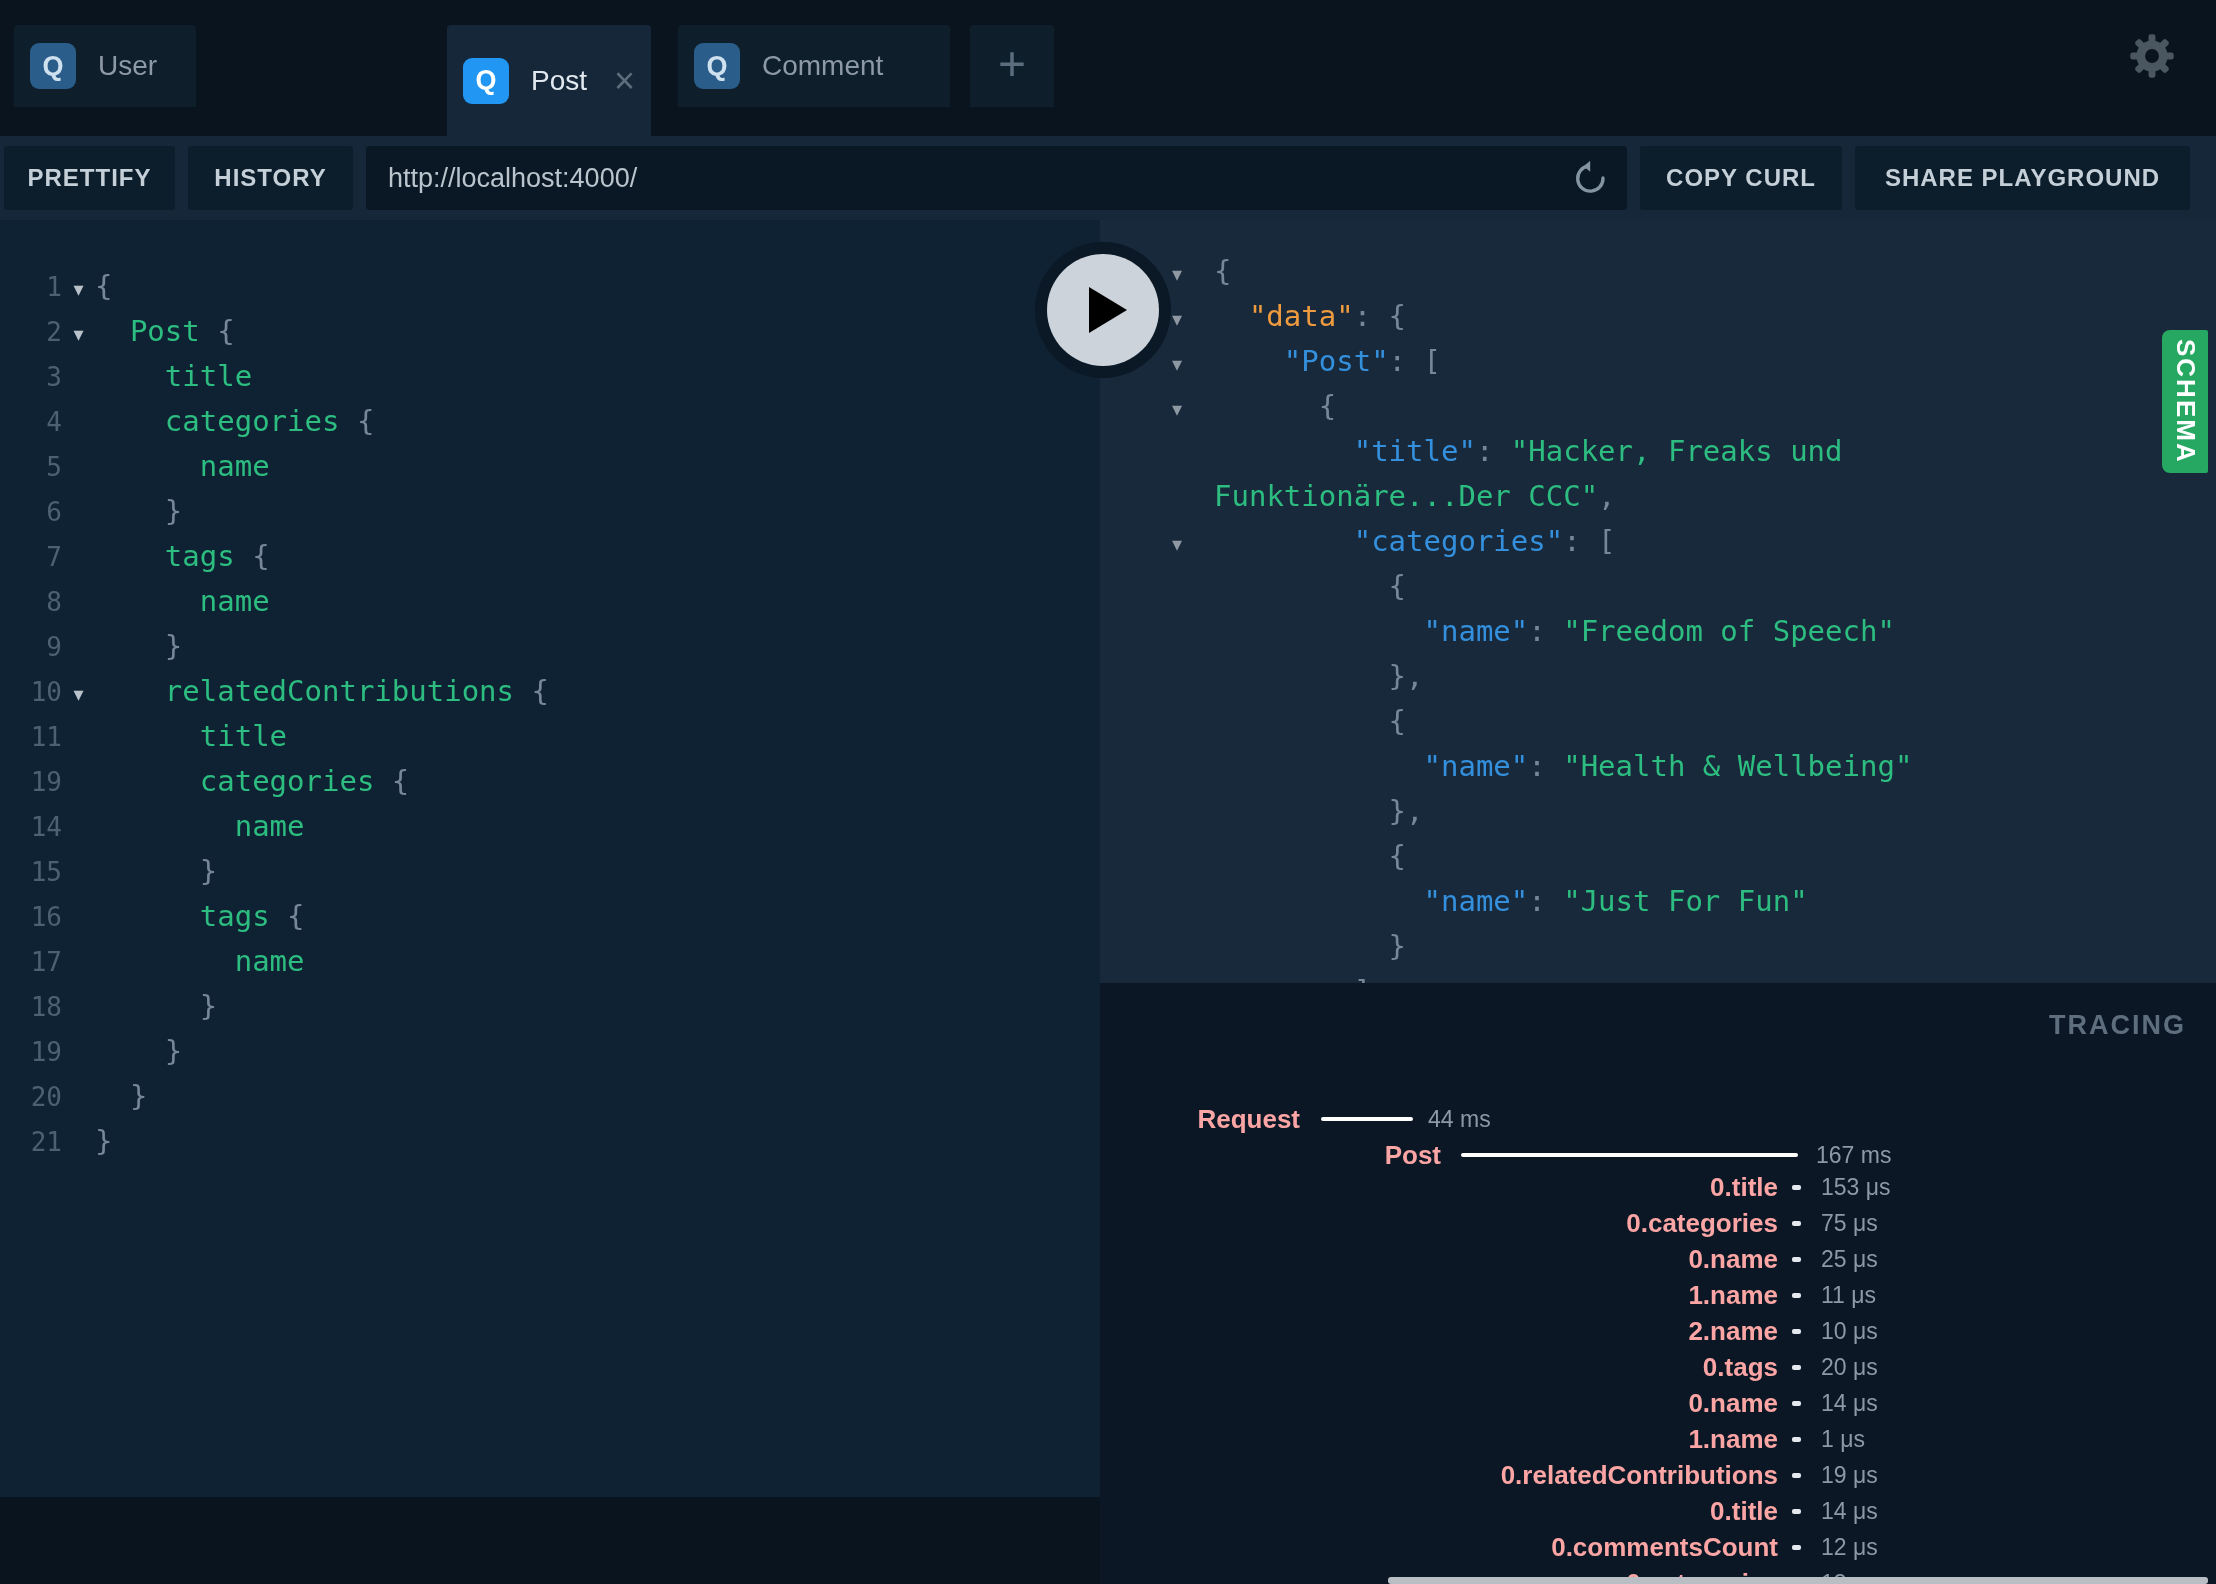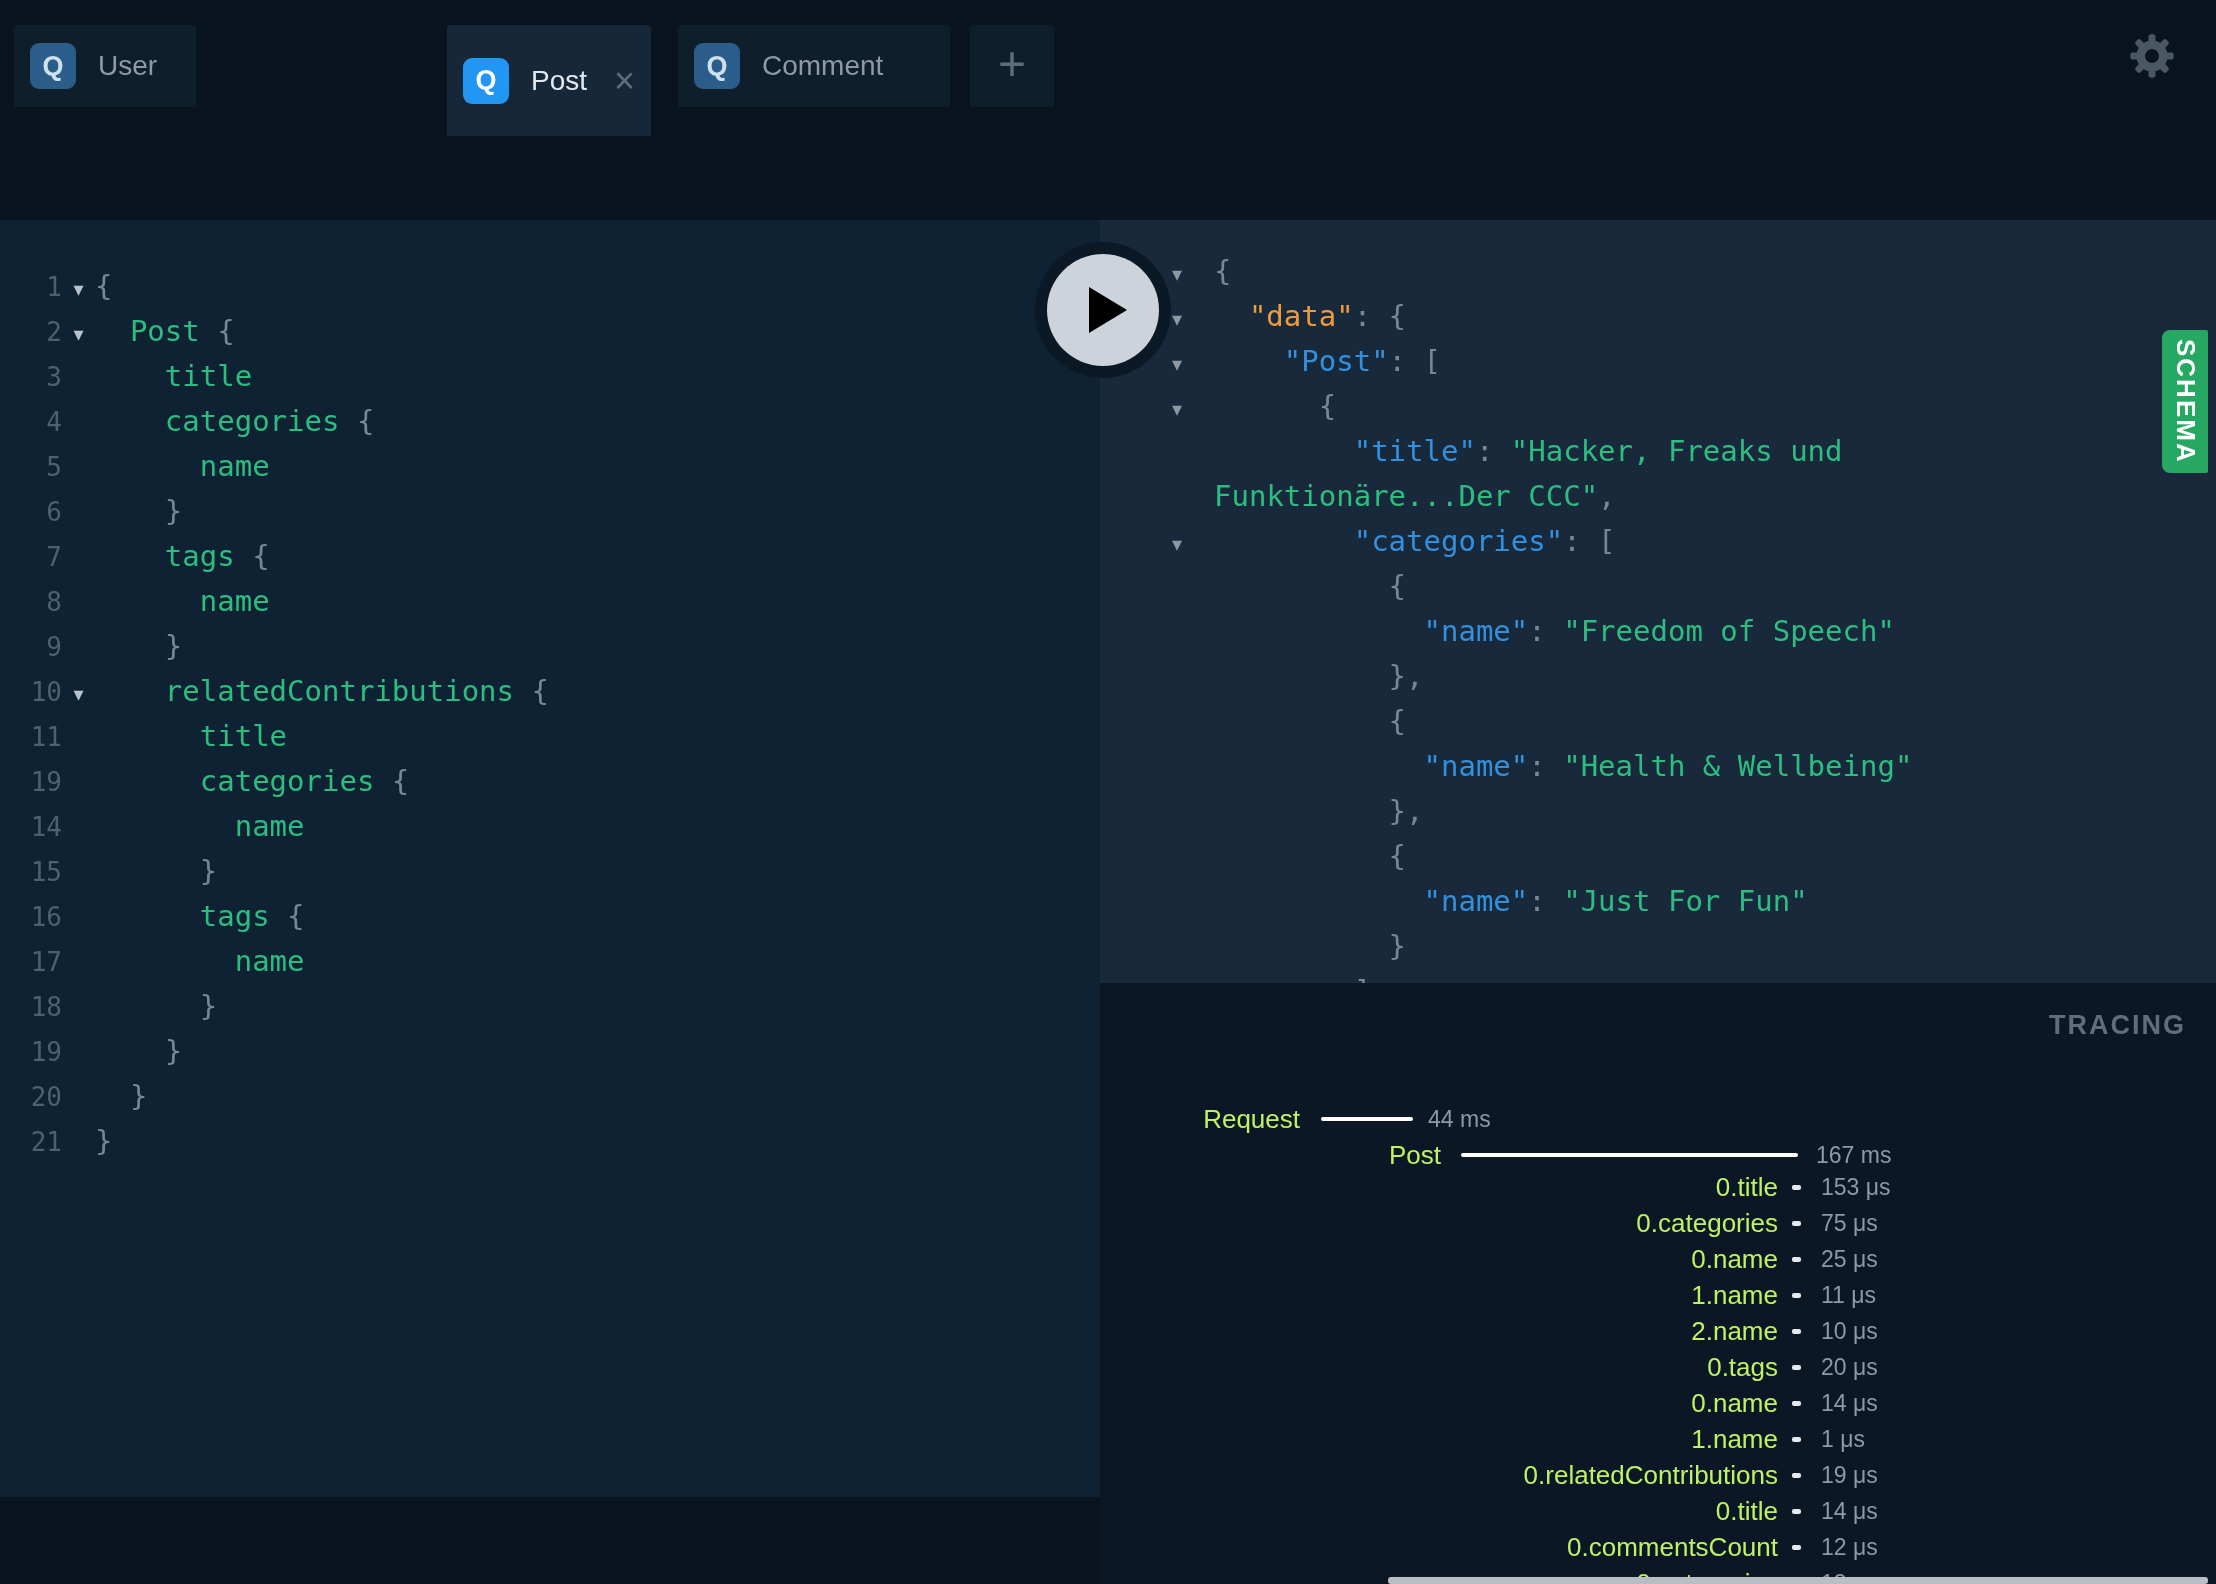--- a/index.html
+++ b/index.html
@@ -75,21 +75,21 @@
 
   
   .schema-tab{position:absolute;left:2162px;top:330px;width:46px;height:143px;background:#27a862;
               border-radius:8px 2px 2px 8px;display:flex;align-items:center;justify-content:center;cursor:pointer;}
   .schema-tab span{writing-mode:vertical-rl;color:#ffffff;font-weight:bold;font-size:26px;letter-spacing:2px;}
 
   
   .tracing{position:absolute;left:1100px;top:983px;width:1116px;height:742px;background:#0b1724;overflow:hidden;}
   .tracing-title{position:absolute;right:30px;top:27px;color:#5e6e7d;font-size:27px;font-weight:bold;letter-spacing:2px;}
   .trow{position:absolute;left:0;width:1116px;height:36px;}
-  .tlabel{position:absolute;left:0;width:678px;text-align:right;color:#bef264;font-size:26px;line-height:36px;white-space:nowrap;}
+  .tlabel{position:absolute;left:0;width:678px;text-align:right;color:#fca5a5;font-size:26px;line-height:36px;white-space:nowrap;font-weight:bold;}
   .tdash{position:absolute;left:692px;top:16px;width:9px;height:5px;border-radius:2px;background:#e3e9ee;}
   .tbar{position:absolute;top:16px;height:4px;border-radius:2px;background:#ffffff;}
   .tvalue{position:absolute;left:721px;color:#8d99a5;font-size:23px;line-height:36px;white-space:nowrap;}
 
   
   .efooter{position:absolute;left:0;top:1497px;width:1100px;height:87px;background:#0d1d2b;}
   .efooter .qv{position:absolute;left:30px;top:27px;font-size:26px;font-weight:bold;letter-spacing:1.5px;color:#5f7181;cursor:pointer;}
   .efooter .hh{position:absolute;left:326px;top:27px;font-size:26px;font-weight:bold;letter-spacing:1.5px;color:#cdd7e0;cursor:pointer;}
 
   .hscroll{position:absolute;left:1388px;top:1577px;width:820px;height:7px;border-radius:3px;background:#b8bec4;cursor:pointer;}
@@ -123,20 +123,35 @@
           <rect x="10.4" y="2" width="3.2" height="20" rx="1" transform="rotate(45 12 12)"></rect>
           <rect x="10.4" y="2" width="3.2" height="20" rx="1" transform="rotate(90 12 12)"></rect>
           <rect x="10.4" y="2" width="3.2" height="20" rx="1" transform="rotate(135 12 12)"></rect>
           <circle cx="12" cy="12" r="7.2"></circle>
         </g>
         <circle cx="12" cy="12" r="3.2" fill="#0a141f"></circle>
       </svg>
     </div>
   </div>
 
+  <div class="toolbar">
+    <button class="tbtn btn-prettify">PRETTIFY</button>
+    <button class="tbtn btn-history">HISTORY</button>
+    <div class="url-wrap">
+      <input class="url-input" value="http://localhost:4000/" style="">
+      <span class="undo">
+        <svg width="40" height="40" viewBox="0 0 24 24">
+          <path d="M 10.5 4.8 A 7.6 7.6 0 1 0 19.2 12" fill="none" stroke="#8494a1" stroke-width="2" stroke-linecap="round"></path>
+          <path d="M 11.5 1.6 L 7.6 4.9 L 11.5 8.2 Z" fill="#8494a1"></path>
+        </svg>
+      </span>
+    </div>
+    <button class="tbtn btn-copycurl">COPY CURL</button>
+    <button class="tbtn btn-share">SHARE PLAYGROUND</button>
+  </div>
 
   <section class="editor">
     <div id="editor-lines">
         <div class="eline"><span class="ln">1</span><span class="fold">▾</span><span class="ecode" style="padding-left: 0ch;"><span class="tk-p">{</span></span></div>
         <div class="eline"><span class="ln">2</span><span class="fold">▾</span><span class="ecode" style="padding-left: 2ch;"><span class="tk-f">Post</span><span class="tk-p"> {</span></span></div>
         <div class="eline"><span class="ln">3</span><span class="fold"></span><span class="ecode" style="padding-left: 4ch;"><span class="tk-f">title</span></span></div>
         <div class="eline"><span class="ln">4</span><span class="fold"></span><span class="ecode" style="padding-left: 4ch;"><span class="tk-f">categories</span><span class="tk-p"> {</span></span></div>
         <div class="eline"><span class="ln">5</span><span class="fold"></span><span class="ecode" style="padding-left: 6ch;"><span class="tk-f">name</span></span></div>
         <div class="eline"><span class="ln">6</span><span class="fold"></span><span class="ecode" style="padding-left: 4ch;"><span class="tk-p">}</span></span></div>
         <div class="eline"><span class="ln">7</span><span class="fold"></span><span class="ecode" style="padding-left: 4ch;"><span class="tk-f">tags</span><span class="tk-p"> {</span></span></div>

